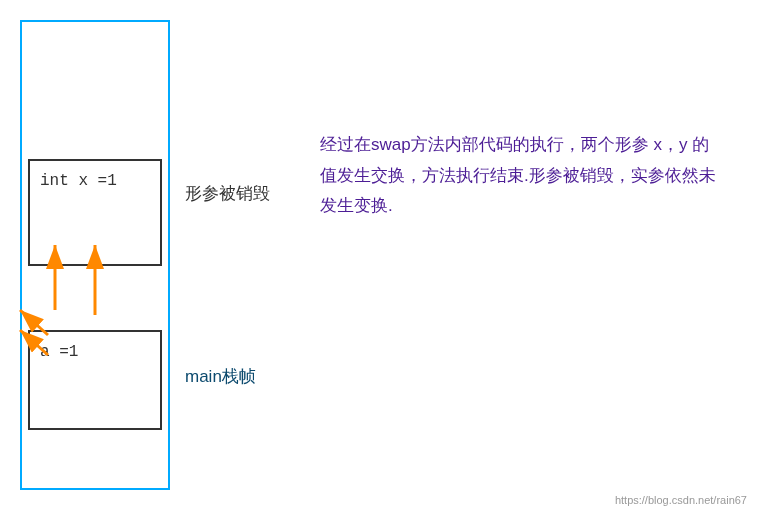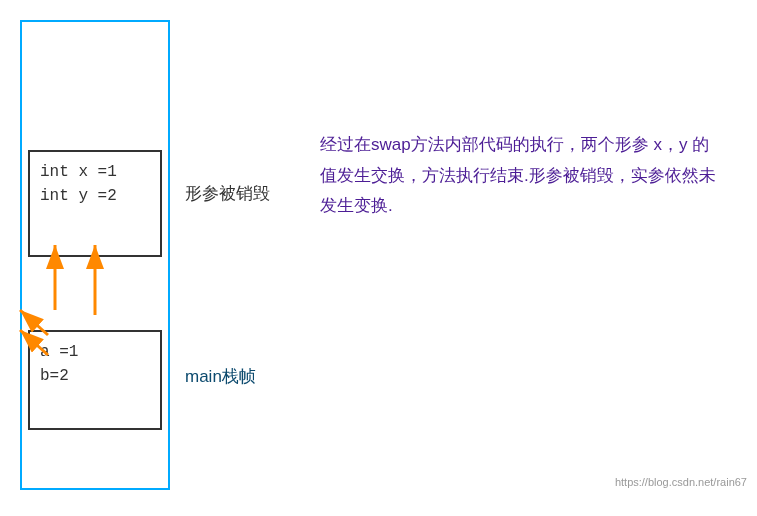--- a/index.html
+++ b/index.html
@@ -19,21 +19,21 @@
       top: 20px;
       width: 150px;
       height: 470px;
       border: 2px solid #00aaff;
     }
 
     
     .swap-frame {
       position: absolute;
       left: 28px;
-      top: 150px;
+      top: 159px;
       width: 134px;
       height: 107px;
       border: 2px solid #333;
       background: #fff;
     }
 
     
     .main-frame {
       position: absolute;
       left: 28px;
@@ -91,42 +91,40 @@
       top: 0;
       width: 757px;
       height: 516px;
       pointer-events: none;
     }
 
     
     .watermark {
       position: absolute;
       right: 10px;
-      bottom: 28px;
+      bottom: 10px;
       font-size: 11px;
       color: #999;
       font-family: Arial, sans-serif;
     }
   </style>
 </head>
 <body>
 
 <div class="stack-outer"></div>
 
 <div class="swap-frame">
   <div class="frame-text">
     <div>int x =1</div>
-    <div>int y =2</div>
   </div>
 </div>
 
 <div class="main-frame">
   <div class="frame-text">
     <div>a =1</div>
-    <div>b=2</div>
   </div>
 </div>
 
 <div class="swap-label">形参被销毁</div>
 
 <div class="main-label">main栈帧</div>
 
 <div class="description">
   <span>经过在swap方法内部代码的执行，两个形参 x，y 的值发生交换，方法执行结束.形参被销毁，实参依然未发生变换.</span>
 </div>

